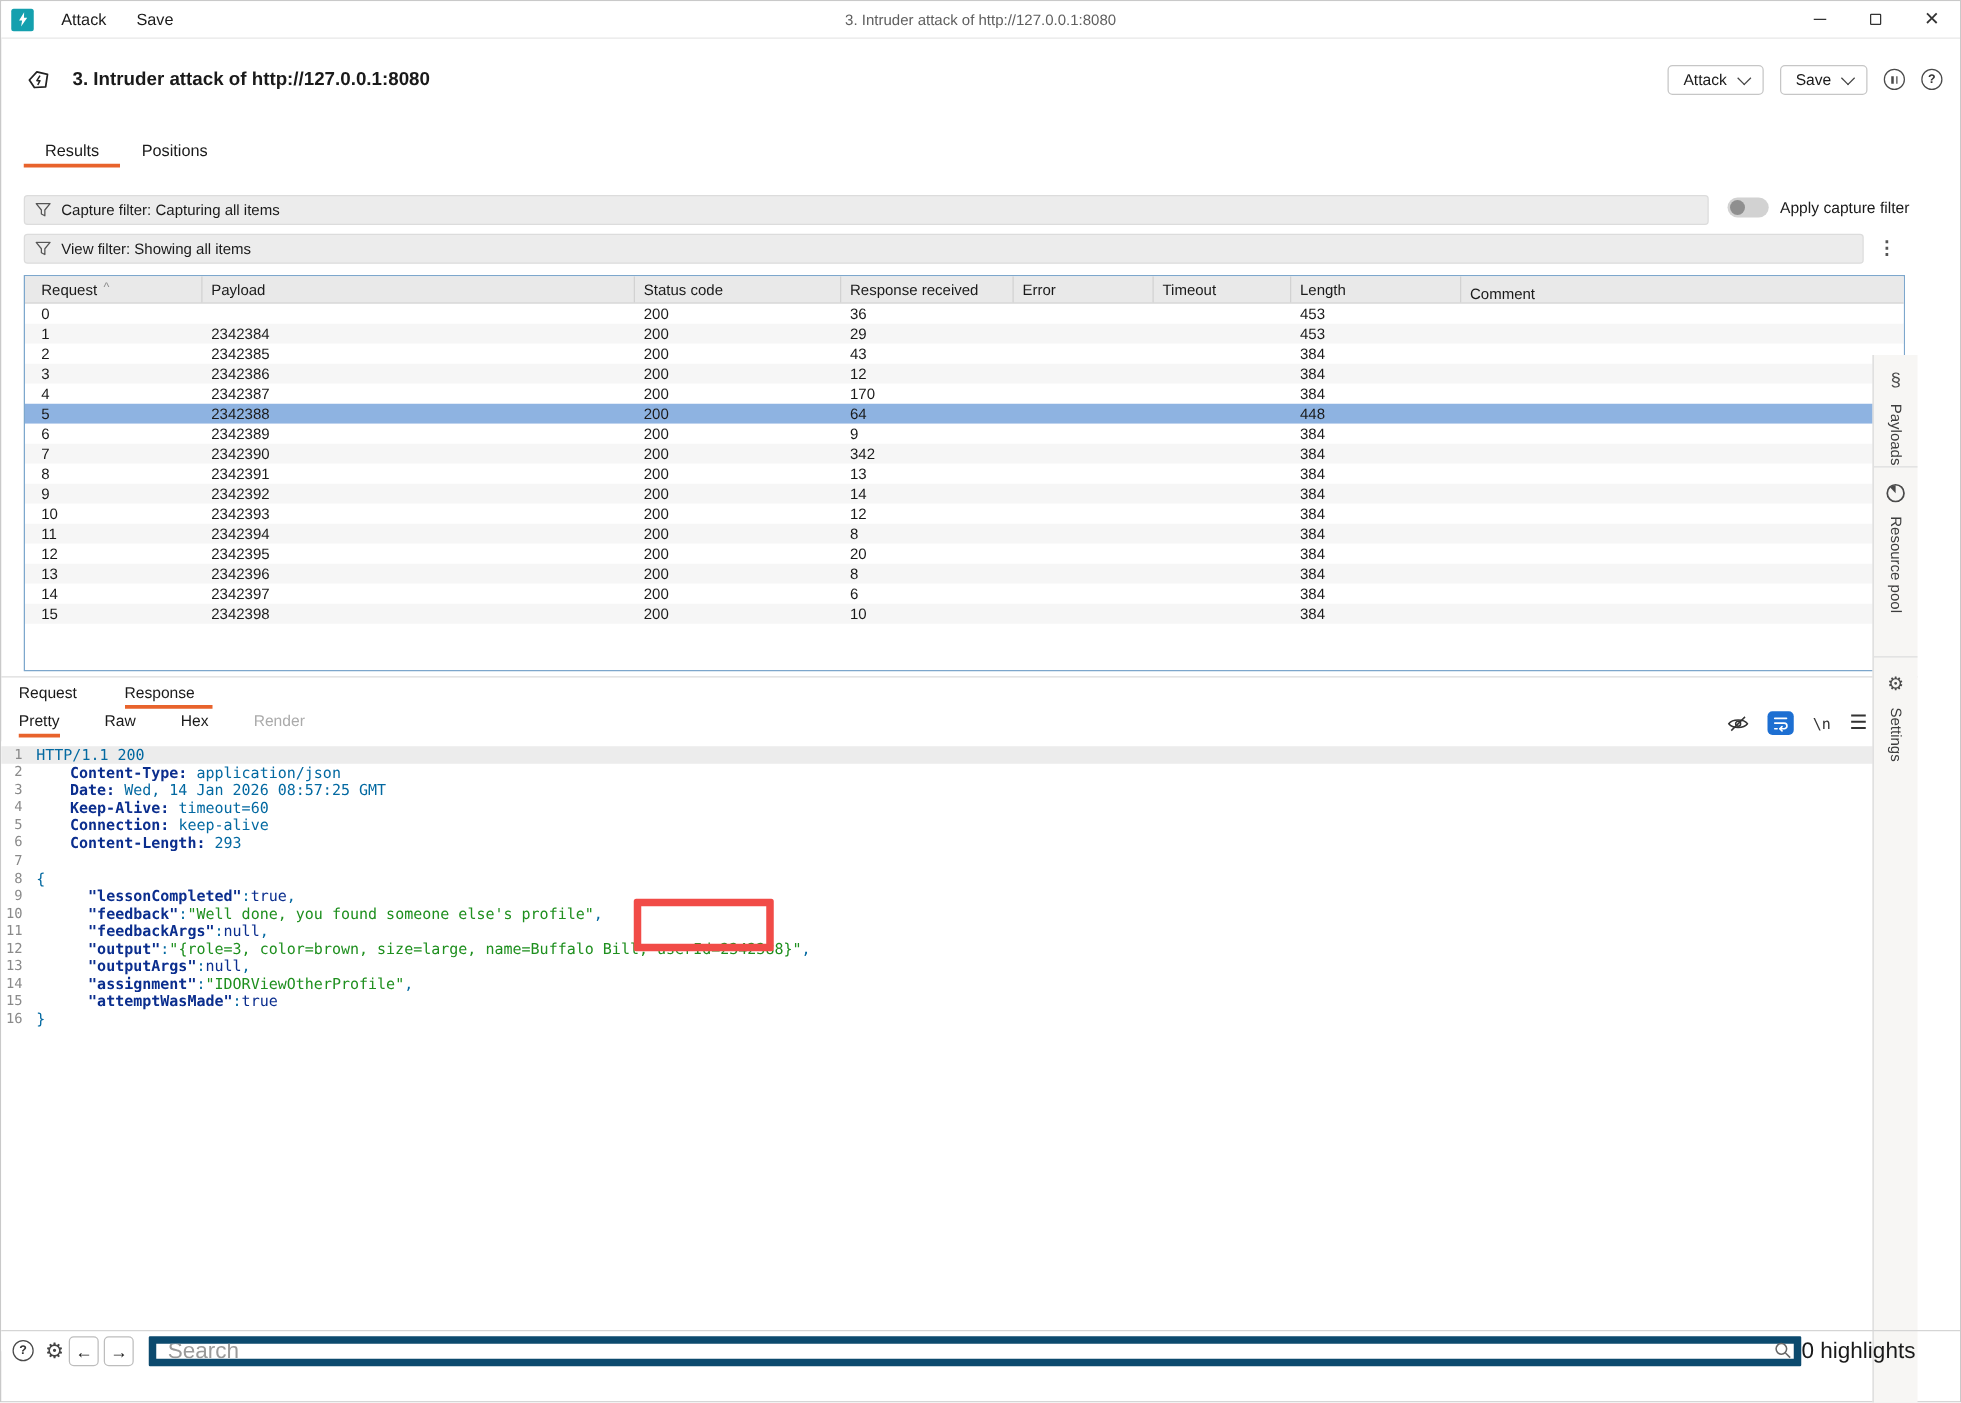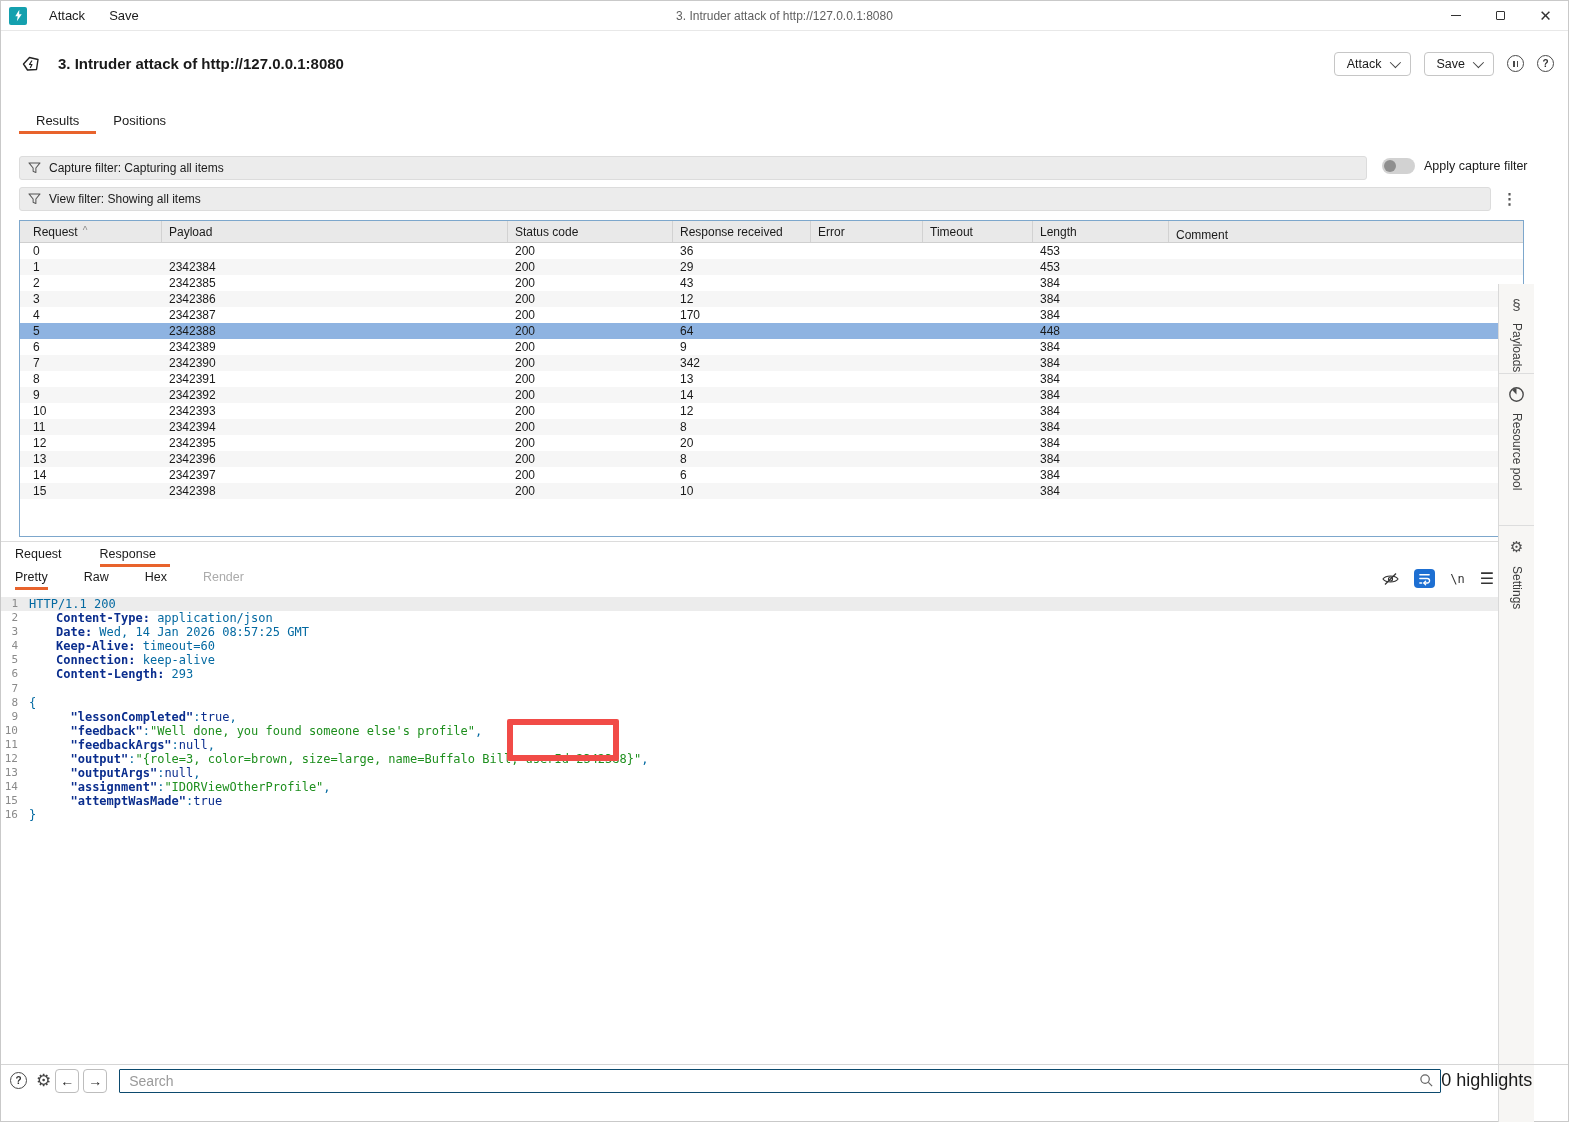--- a/index.html
+++ b/index.html
@@ -108,21 +108,21 @@
 
   
   .bottombar { position:absolute; top:1063px; left:0; right:0; height:32px; border-top:1px solid #d5d5d5;
                display:flex; align-items:center; }
   .bb-ic { margin-left:9px; display:flex; align-items:center; justify-content:center; }
   .gear-glyph { font-size:17px; color:#444; line-height:1; }
   .nav-btn { width:24px; height:24px; border:1px solid #bdbdbd; border-radius:4px; margin-left:4px;
              display:flex; align-items:center; justify-content:center; font-size:14px; color:#222; }
   .nav-btn:first-of-type { margin-left:16px; }
   .search-box { position:relative; margin-left:12px; width:1322px; height:24px; }
-  .search-input { width:100%; height:100%; border:1px solid #0c4a6e; border-radius:1px; font-size:14px;
+  .search-input { width:100%; height:100%; border:6px solid #0c4a6e; border-radius:1px; font-size:18px;
                   padding:0 28px 0 9px; font-family:"Liberation Sans", sans-serif; color:#7f1d1d; }
   .search-input::placeholder { color:#9a9a9a; }
   .search-ic { position:absolute; right:7px; top:4px; }
   .highlights { font-size:18px; }
 
   .progressrow { position:absolute; top:1095px; left:0; right:0; height:27px; border-top:1px solid #e4e4e4;
                  display:flex; align-items:center; }
   .progress-label { margin-left:9px; font-size:12.5px; font-weight:bold; }
   .progress-track { margin-left:128px; width:1245px; height:7px; background:#dadada; border-radius:4px; }
 </style>

